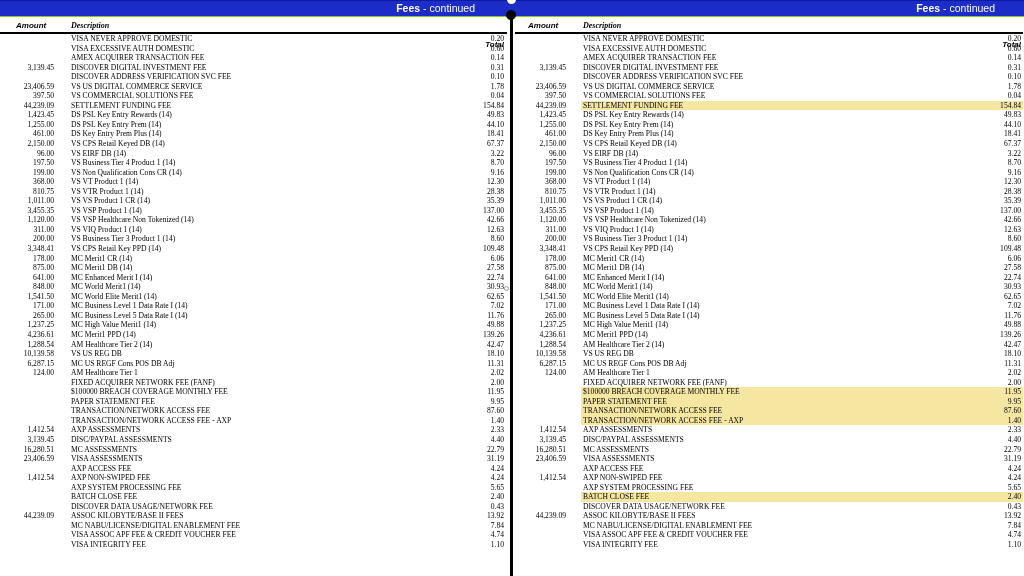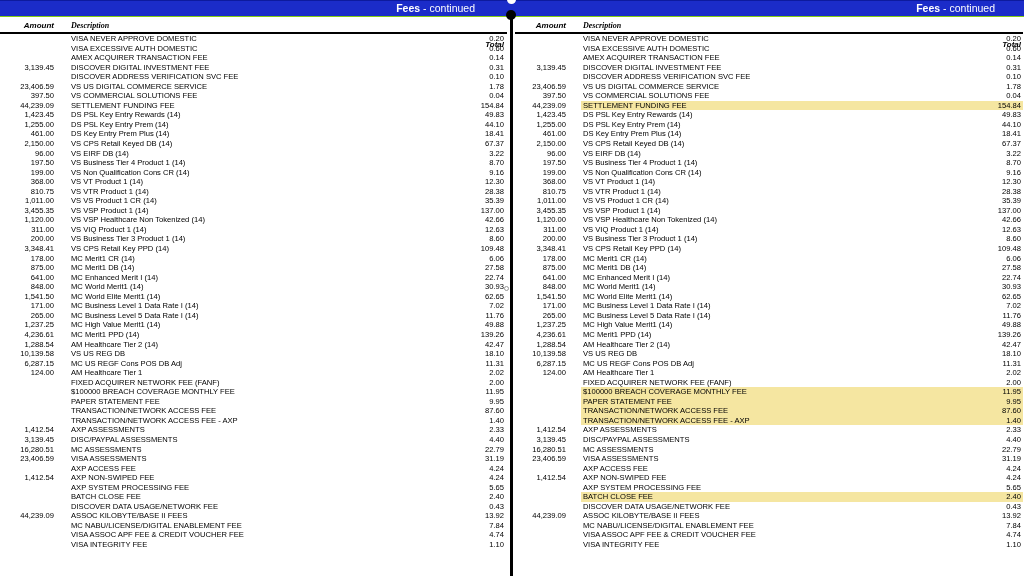--- a/index.html
+++ b/index.html
@@ -24,30 +24,30 @@
     border-top:1px solid #0d1a9e;border-bottom:1px solid #84cc16;
     color:#fff;font-size:10.5px;line-height:15px;text-align:right;white-space:nowrap;
   }
   .title-wrap{display:inline-block;}
   .panel-left .title-wrap{transform:translateX(-37px);}
   .panel-right .title-wrap{transform:translateX(-29px);}
   .title-bold{font-weight:bold;}
 
   .colheader{position:absolute;top:20px;left:0;right:0;height:12px;line-height:12px;
     font-size:8px;font-style:italic;font-weight:bold;white-space:nowrap;}
-  .colheader .h-amount{position:absolute;left:0;width:54px;text-align:right;}
+  .colheader .h-amount{position:absolute;left:16px;width:54px;}
   .colheader .h-desc{position:absolute;left:71px;font-family:Liberation Serif, serif;}
   .colheader .h-total{position:absolute;right:8px;margin-top:19px;}
   .panel-right .colheader .h-total{right:3px;}
 
   .header-rule{position:absolute;top:32px;height:2px;background:#000;}
   .panel-left .header-rule{left:0;right:5px;}
   .panel-right .header-rule{left:3px;right:1px;}
 
-  .rows{position:absolute;top:34px;left:0;right:0;}
+  .rows{position:absolute;top:34px;left:0;right:0;font-family:Liberation Serif, serif;}
   .row{position:relative;height:9.56px;line-height:9.56px;font-size:7.6px;white-space:nowrap;}
   .cell{position:absolute;top:0;height:100%;}
   .c-amount{left:0;width:54px;text-align:right;}
   .c-desc{left:71px;}
   .c-total{right:8px;}
   .panel-right .c-total{right:3px;}
   .hl-band{position:absolute;left:69px;right:1px;top:0;bottom:0;background:var(--highlight);}
   .cell{z-index:1;}
 
   .totalrow{position:absolute;top:557px;left:0;right:12px;height:12px;line-height:12px;font-size:12px;white-space:nowrap;margin-top:24px;}

